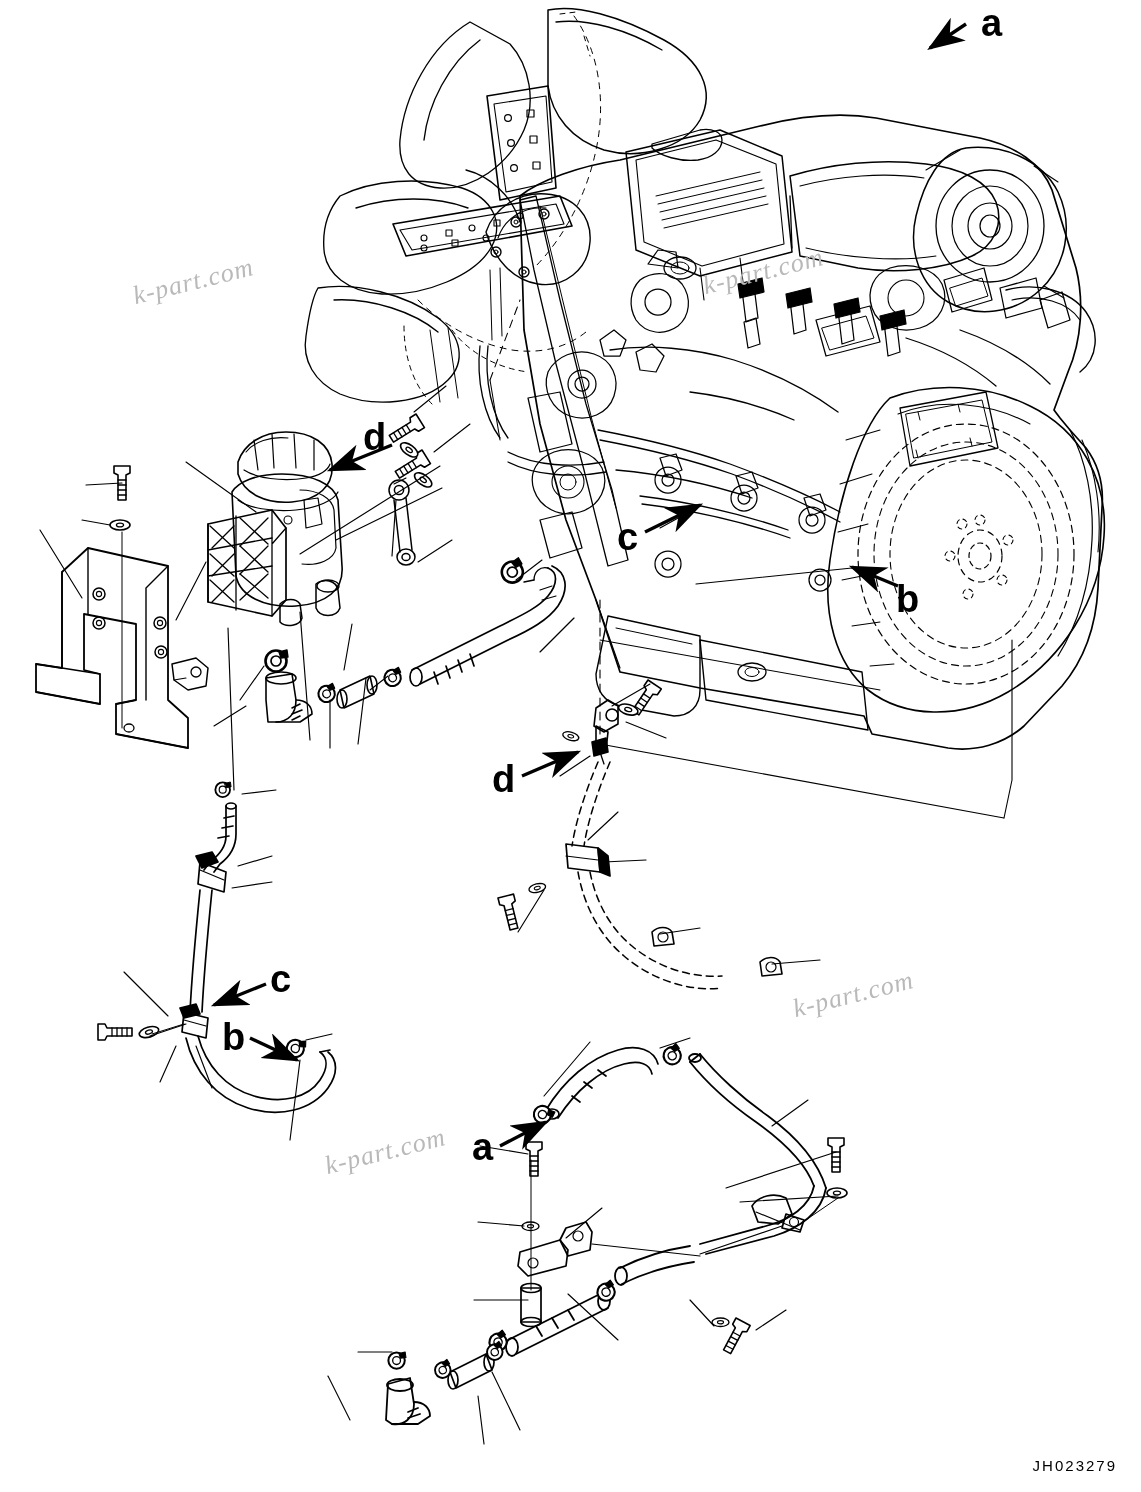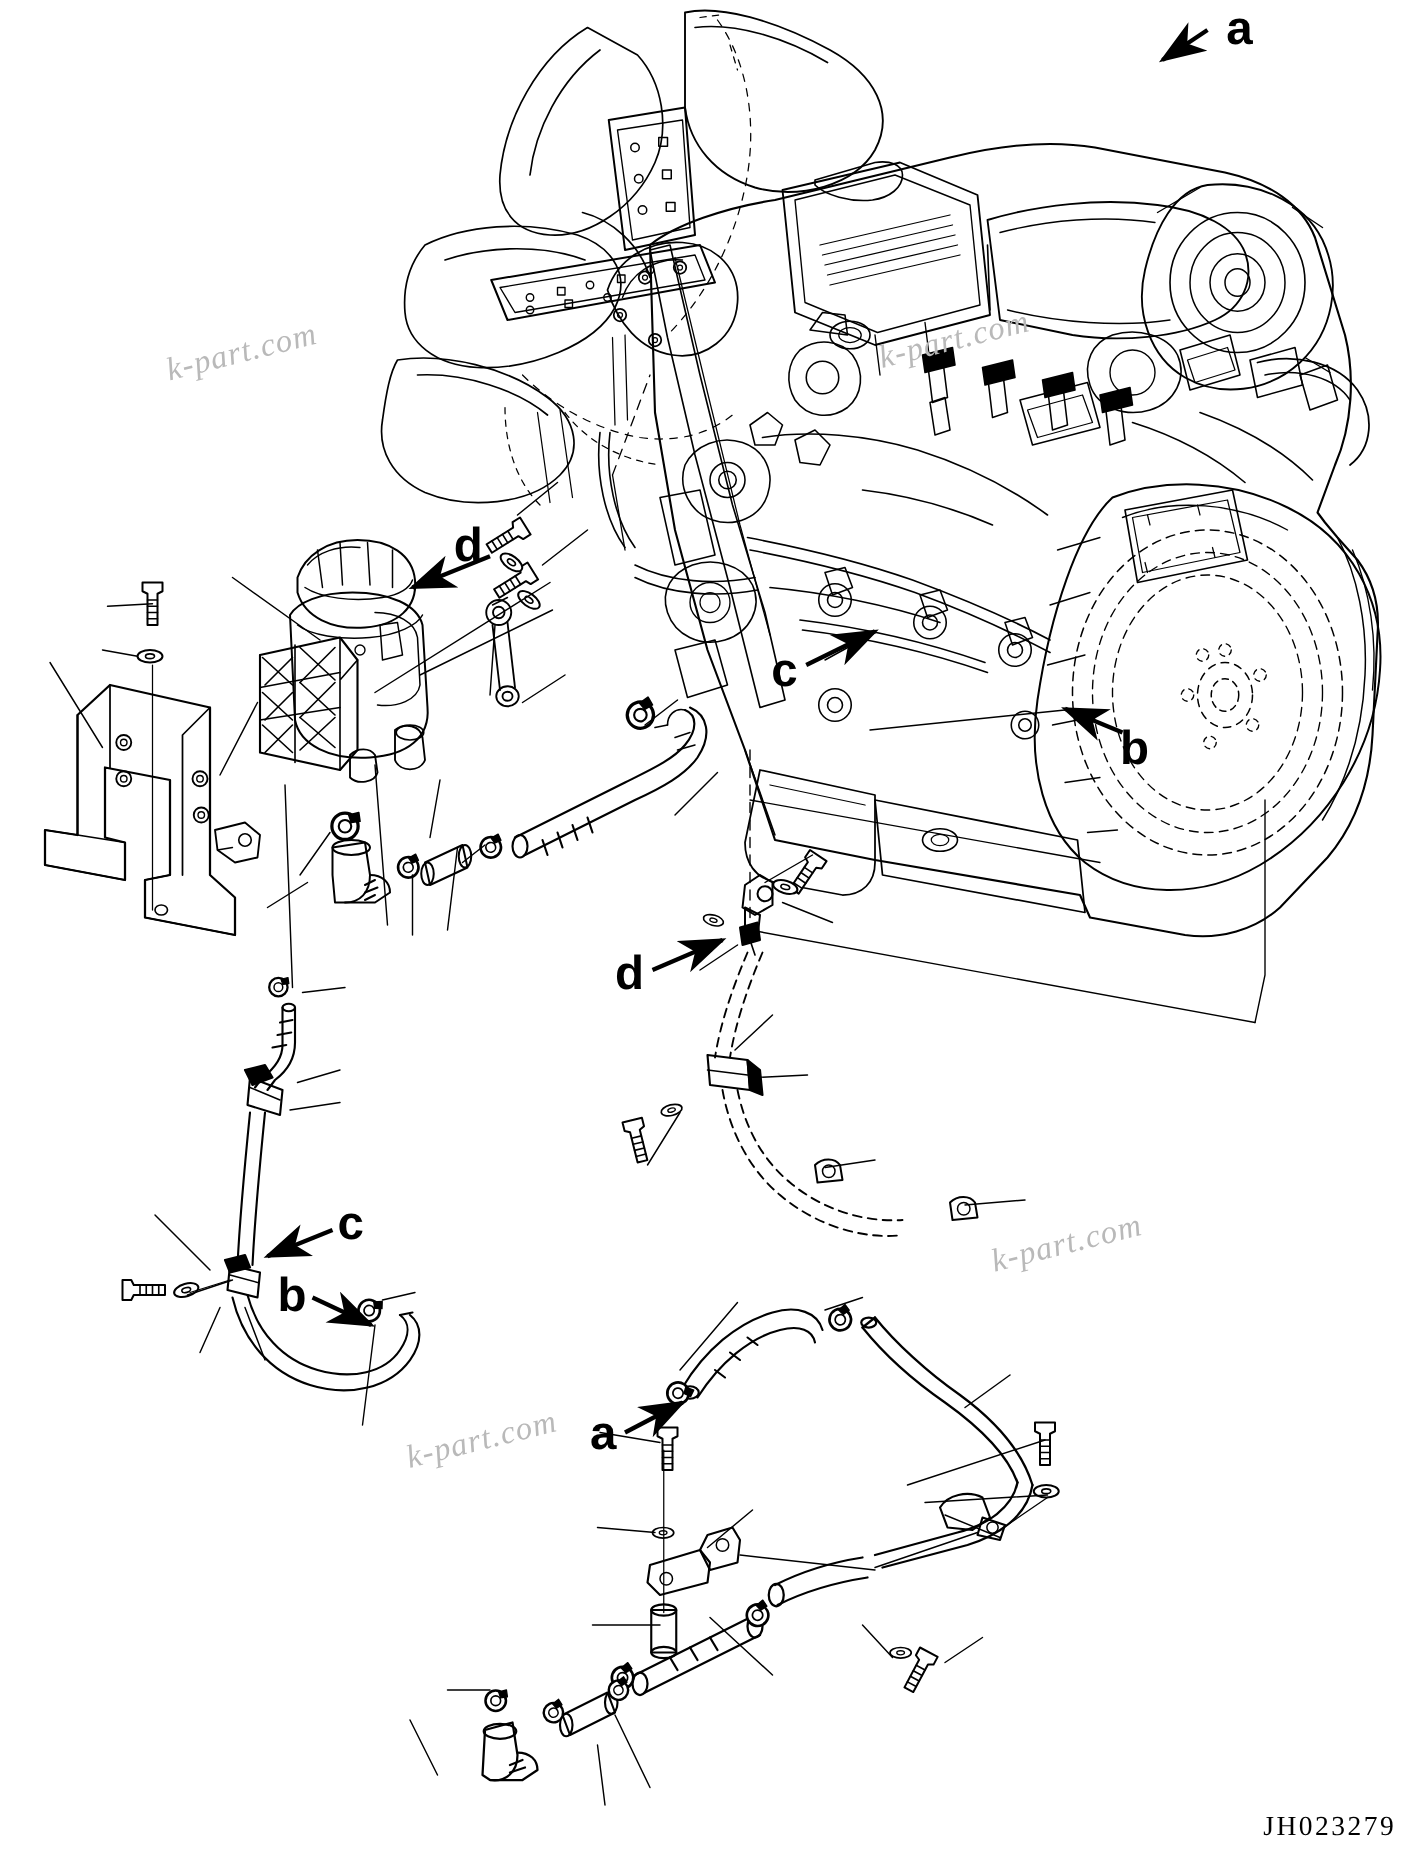--- a/index.html
+++ b/index.html
@@ -40,22 +40,22 @@
     font-family: "Liberation Sans", sans-serif;
     font-weight: bold;
     color: #000000;
     white-space: nowrap;
     line-height: 1;
   }
   #drawing-number {
     position: absolute;
     right: 24px;
     bottom: 18px;
-    font-family: Liberation Serif, serif;
-    font-size: 22px;
+    font-family: Liberation Sans, sans-serif;
+    font-size: 15px;
     letter-spacing: 2px;
     color: #000000;
     white-space: nowrap;
   }
 </style>
 </head>
 <body>
 
 <div id="page">
 

